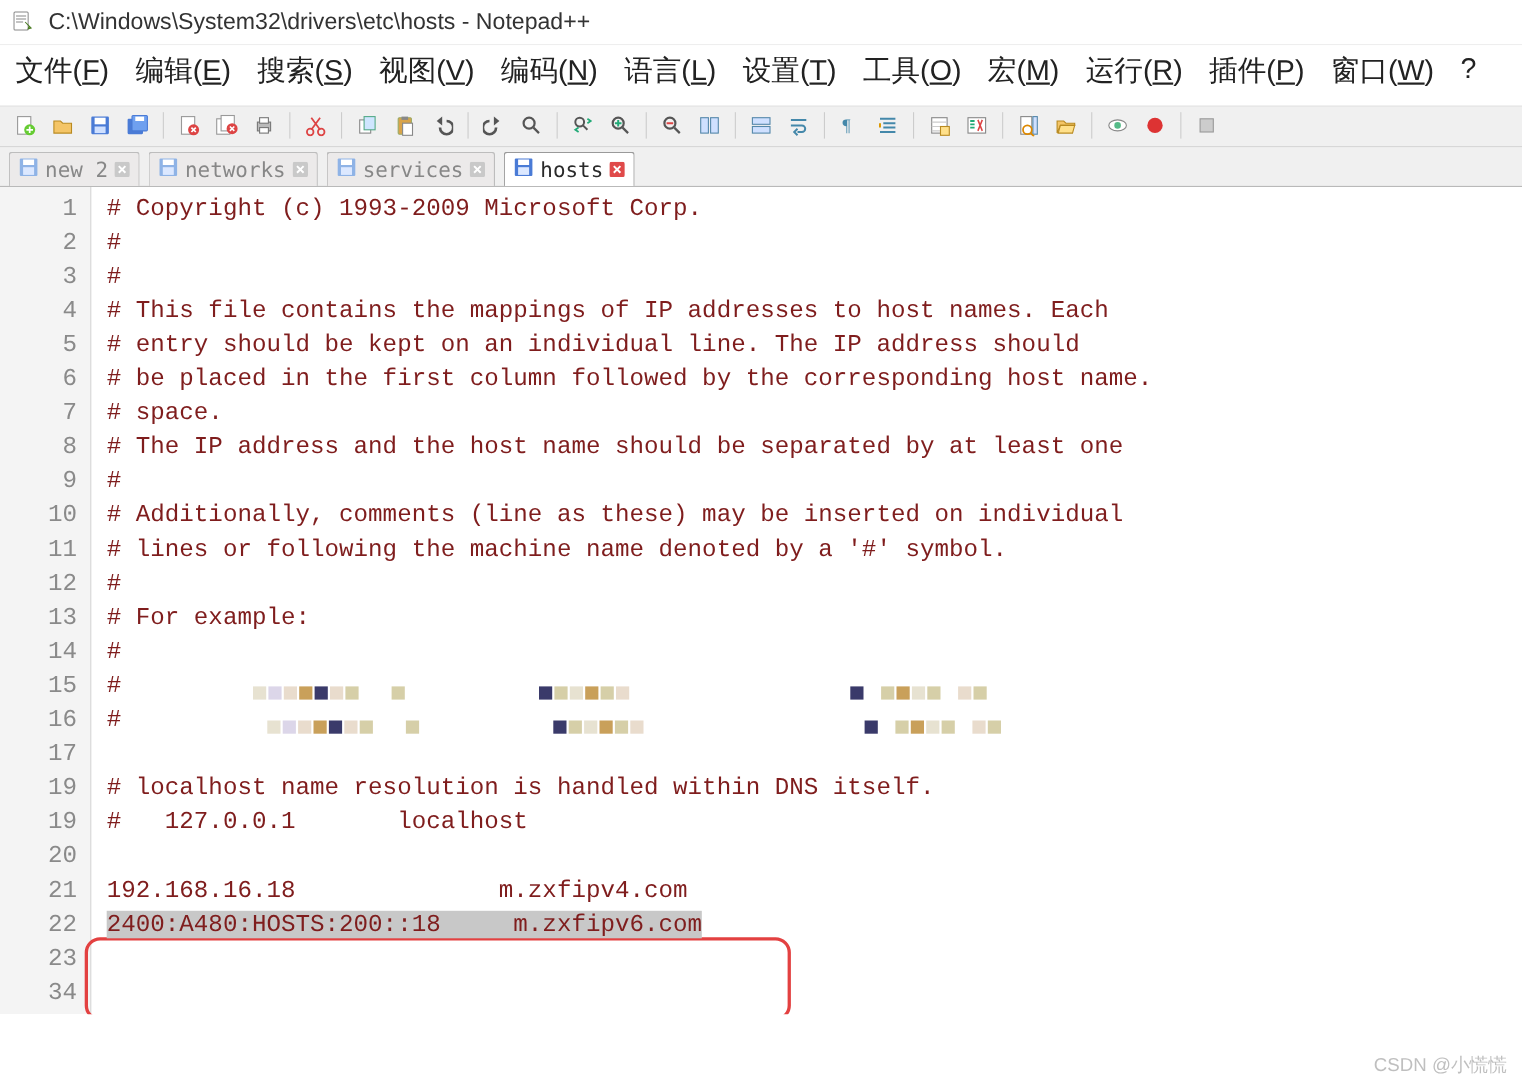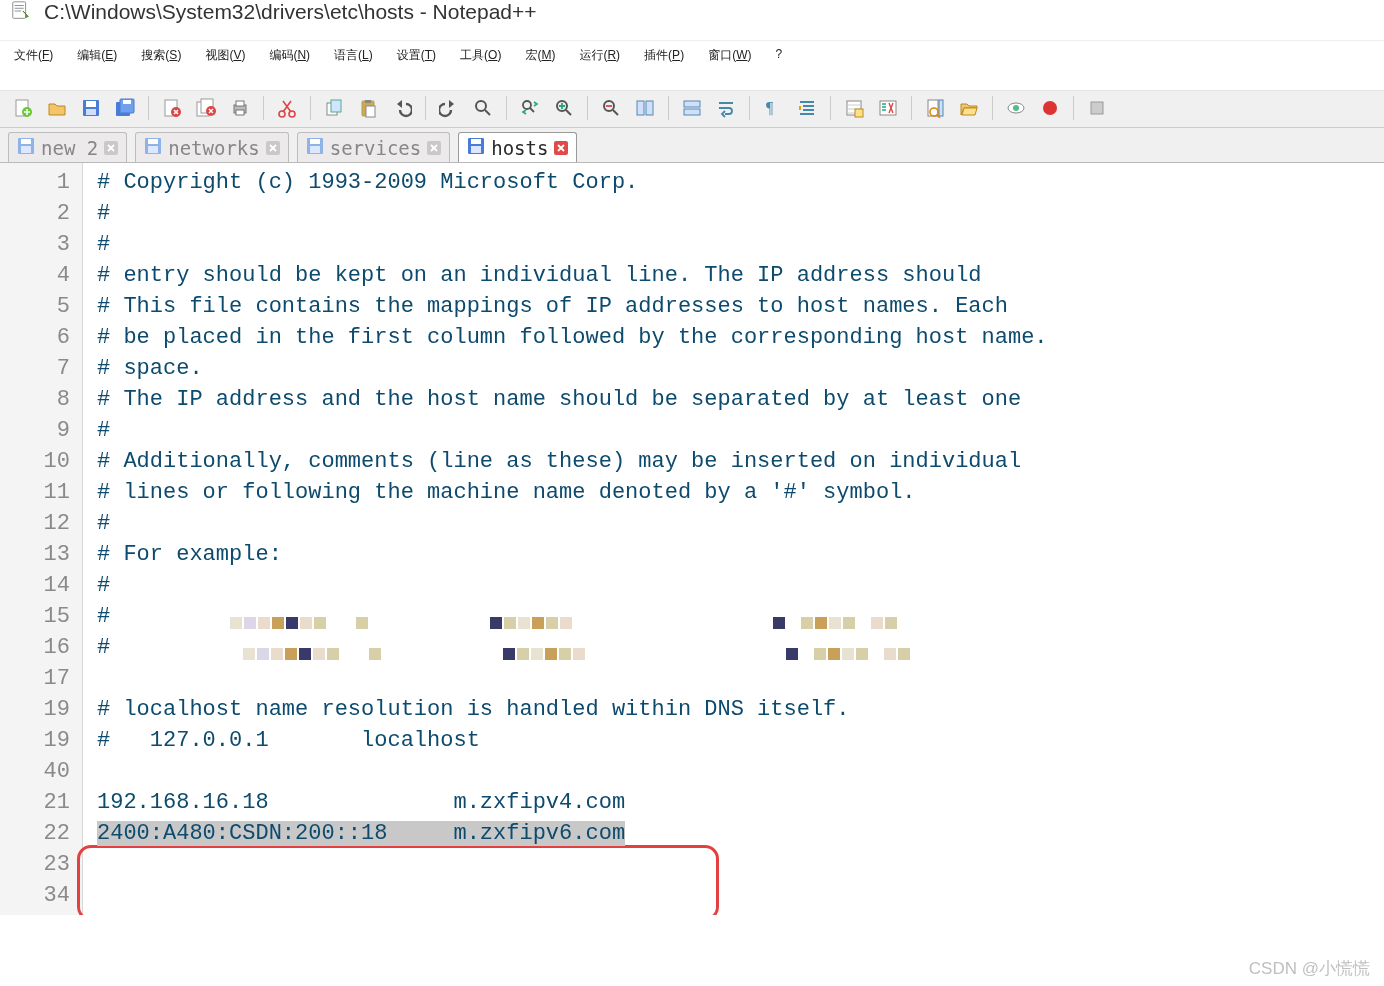--- a/index.html
+++ b/index.html
@@ -1,32 +1,32 @@
 <!DOCTYPE html>
 <html><head>
 <meta charset="utf-8">
 <style>
   html,body{margin:0;padding:0;font-family:"Segoe UI",Tahoma,sans-serif;background:#fff;}
   body{width:1384px;}
-  .titlebar{height:40px;display:flex;padding:0 10px;gap:12px;background:#fff;border-bottom:1px solid #eee;}
+  .titlebar{height:40px;display:flex;align-items:center;padding:0 10px;gap:12px;background:#fff;border-bottom:1px solid #eee;}
   .titlebar .app-icon{width:22px;height:22px;}
   .titlebar .title{font-size:21px;color:#333;}
-  .menubar{display:flex;gap:24px;padding:6px 14px 26px;font-size:12px;color:#222;border-bottom:0;}
+  .menubar{display:flex;gap:24px;padding:6px 14px 14px;font-size:26px;color:#222;border-bottom:0;}
   .menubar .menu-item{cursor:default;}
   .toolbar{display:flex;align-items:center;gap:8px;padding:4px 10px 6px;background:#f0f0f0;border-top:1px solid #e3e3e3;border-bottom:1px solid #ccc;}
   .toolbar .sep{width:1px;height:24px;background:#ccc;margin:0 2px;}
   .toolbar .btn{display:flex;align-items:center;justify-content:center;width:26px;height:26px;}
   .tabbar{display:flex;align-items:flex-end;gap:8px;padding:4px 8px 0;background:#f0f0f0;border-bottom:1px solid #b9b9b9;}
   .tab{display:flex;align-items:center;gap:6px;padding:4px 8px 3px;border:1px solid #bdbdbd;border-bottom:none;background:#eceaea;color:#878787;font-family:Consolas,monospace;font-size:19px;border-radius:3px 3px 0 0;}
   .tab .disk{width:18px;height:18px;}
   .tab .close{width:14px;height:14px;}
   .tab.active{background:#fff;color:#2a2a2a;border-color:#9a9a9a;}
   .editor{display:flex;font-family:Consolas,"Courier New",monospace;font-size:22px;line-height:31px;}
   .gutter{width:70px;text-align:right;color:#8a8a8a;background:#f4f4f4;border-right:1px solid #d8d8d8;padding:4px 12px 4px 0;user-select:none;}
-  .code{flex:1;padding:4px 0 4px 14px;color:#0c4a6e;position:relative;}
+  .code{flex:1;padding:4px 0 4px 14px;color:#7f1d1d;position:relative;}
   .codeline{white-space:pre;position:relative;}
   .selection{background:#c8c8c8;}
   .redbox{position:absolute;border:3px solid #e34141;border-radius:14px;pointer-events:none;}
   .watermark{position:absolute;bottom:6px;right:14px;font-size:17px;color:#bfbfbf;font-family:"Segoe UI",sans-serif;}
   
   .pixstrip{display:inline-block;vertical-align:middle;height:17px;}
   .pixstrip span{display:inline-block;width:12px;height:12px;margin:0 1px;}
 </style>
 </head>
 <body>
@@ -318,46 +318,46 @@
       <div>10</div>
       <div>11</div>
       <div>12</div>
       <div>13</div>
       <div>14</div>
       <div>15</div>
       <div>16</div>
       <div>17</div>
       <div>19</div>
       <div>19</div>
-      <div>40</div>
+      <div>20</div>
       <div>21</div>
       <div>22</div>
       <div>23</div>
       <div>34</div>
     </div>
   <div class="code" id="code">
     <div class="redbox" id="redbox" style="top: 682px; left: -6px; height: 70px; width: 636px;"></div>
   <div class="codeline"># Copyright (c) 1993-2009 Microsoft Corp.</div>
       <div class="codeline">#</div>
       <div class="codeline">#</div>
+      <div class="codeline"># This file contains the mappings of IP addresses to host names. Each</div>
       <div class="codeline"># entry should be kept on an individual line. The IP address should</div>
-      <div class="codeline"># This file contains the mappings of IP addresses to host names. Each</div>
       <div class="codeline"># be placed in the first column followed by the corresponding host name.</div>
       <div class="codeline"># space.</div>
       <div class="codeline"># The IP address and the host name should be separated by at least one</div>
       <div class="codeline">#</div>
       <div class="codeline"># Additionally, comments (line as these) may be inserted on individual</div>
       <div class="codeline"># lines or following the machine name denoted by a '#' symbol.</div>
       <div class="codeline">#</div>
       <div class="codeline"># For example:</div>
       <div class="codeline">#</div>
       <div class="codeline">#         <span class="pixstrip"><span style="background:#e7e2d1"></span><span style="background:#dcd6e9"></span><span style="background:#e9dccd"></span><span style="background:#c9a05a"></span><span style="background:#3a3a6a"></span><span style="background:#e9dccd"></span><span style="background:#d6cfa8"></span><span style="background:#fff"></span><span style="background:#fff"></span><span style="background:#d6cfa8"></span></span>        <span class="pixstrip"><span style="background:#fff"></span><span style="background:#3a3a6a"></span><span style="background:#d6cfa8"></span><span style="background:#e7e2d1"></span><span style="background:#c9a05a"></span><span style="background:#d6cfa8"></span><span style="background:#e9dccd"></span><span style="background:#fff"></span></span>              <span class="pixstrip"><span style="background:#3a3a6a"></span><span style="background:#fff"></span><span style="background:#d6cfa8"></span><span style="background:#c9a05a"></span><span style="background:#e7e2d1"></span><span style="background:#d6cfa8"></span><span style="background:#fff"></span><span style="background:#e9dccd"></span><span style="background:#d6cfa8"></span></span></div>
       <div class="codeline">#          <span class="pixstrip"><span style="background:#e7e2d1"></span><span style="background:#dcd6e9"></span><span style="background:#e9dccd"></span><span style="background:#c9a05a"></span><span style="background:#3a3a6a"></span><span style="background:#e9dccd"></span><span style="background:#d6cfa8"></span><span style="background:#fff"></span><span style="background:#fff"></span><span style="background:#d6cfa8"></span></span>        <span class="pixstrip"><span style="background:#fff"></span><span style="background:#3a3a6a"></span><span style="background:#d6cfa8"></span><span style="background:#e7e2d1"></span><span style="background:#c9a05a"></span><span style="background:#d6cfa8"></span><span style="background:#e9dccd"></span><span style="background:#fff"></span></span>              <span class="pixstrip"><span style="background:#3a3a6a"></span><span style="background:#fff"></span><span style="background:#d6cfa8"></span><span style="background:#c9a05a"></span><span style="background:#e7e2d1"></span><span style="background:#d6cfa8"></span><span style="background:#fff"></span><span style="background:#e9dccd"></span><span style="background:#d6cfa8"></span></span></div>
       <div class="codeline">&nbsp;</div>
       <div class="codeline"># localhost name resolution is handled within DNS itself.</div>
       <div class="codeline">#   127.0.0.1       localhost</div>
       <div class="codeline">&nbsp;</div>
       <div class="codeline">192.168.16.18              m.zxfipv4.com</div>
-      <div class="codeline"><span class="selection">2400:A480:CSDN:200::18     m.zxfipv6.com</span></div>
+      <div class="codeline"><span class="selection">2400:A480:HOSTS:200::18     m.zxfipv6.com</span></div>
     </div>
 </div>
 
 <div class="watermark">CSDN @小慌慌</div>
 
 </body></html>

